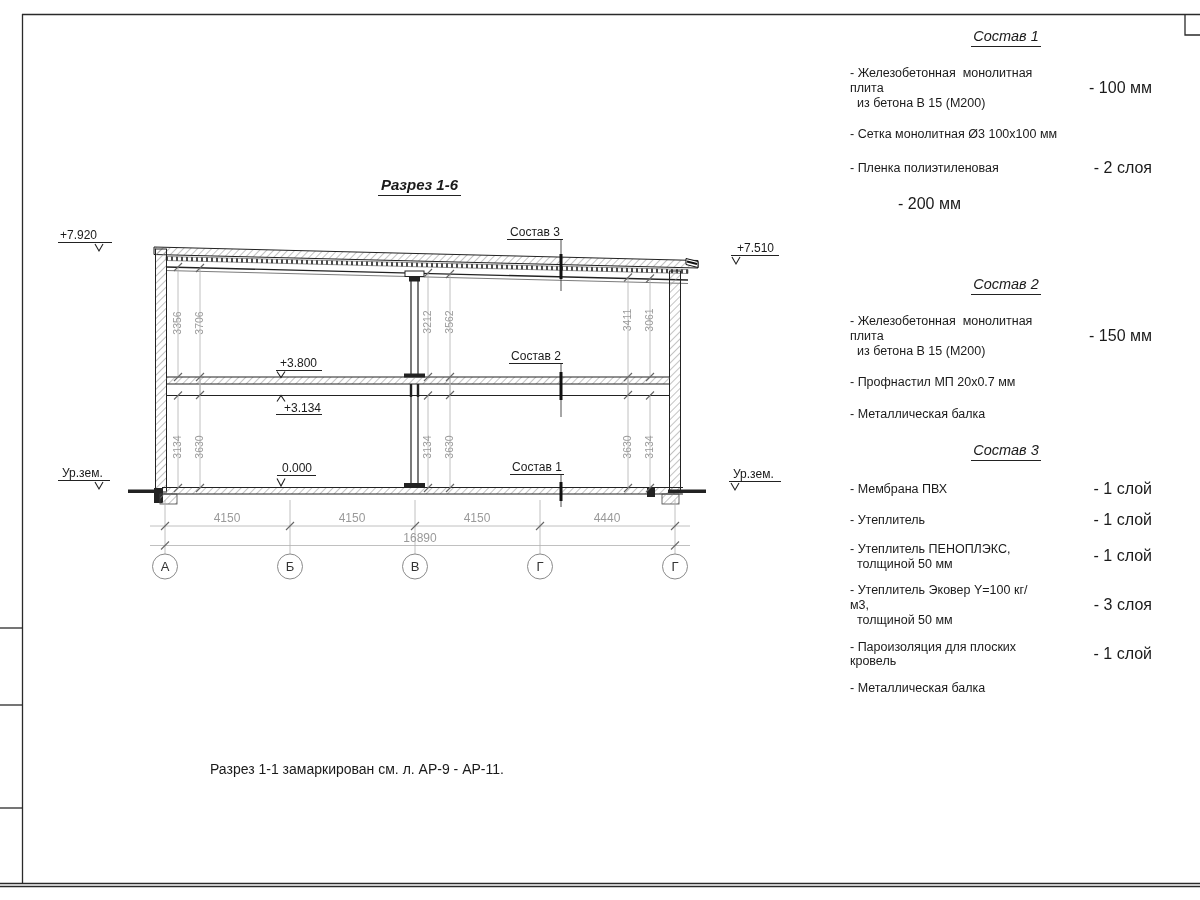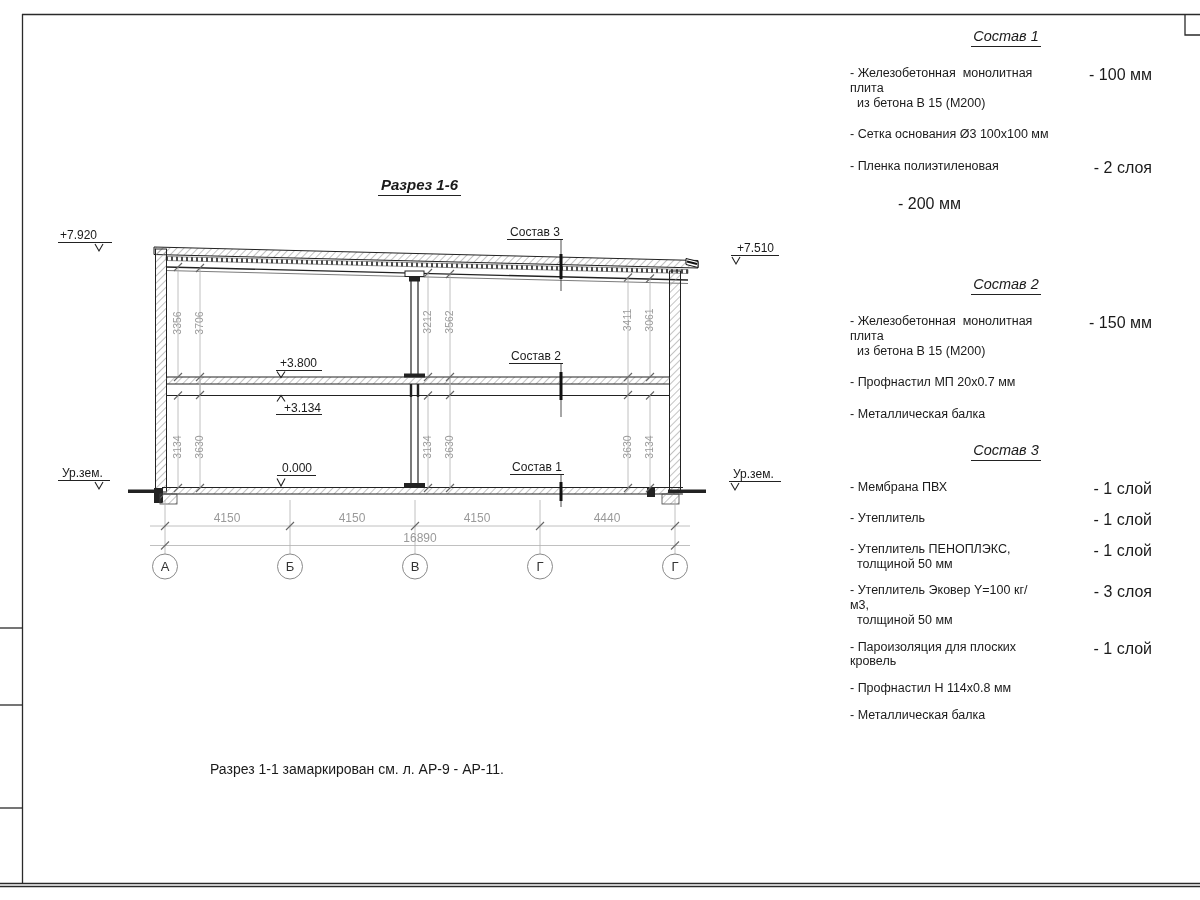--- a/index.html
+++ b/index.html
@@ -7,21 +7,21 @@
           font-family:"Liberation Sans",sans-serif;color:#1a1a1a;}
   svg{position:absolute;left:0;top:0;}
   svg text{font-family:"Liberation Sans",sans-serif;}
   .abs{position:absolute;}
   .dwg-title{font-size:15px;font-style:italic;font-weight:bold;border-bottom:1.5px solid #222;
              padding:0 3px 2px 3px;}
   .note{font-size:14px;}
   .panel{position:absolute;left:850px;width:312px;}
   .panel-title{font-size:14.5px;font-style:italic;text-align:center;margin-bottom:22px;}
   .panel-title span{border-bottom:1.3px solid #222;padding:0 2px 2px 2px;}
-  .row{display:flex;justify-content:space-between;align-items:flex-start;}
+  .row{display:flex;justify-content:space-between;align-items:center;}
   .p1 .row,.p2 .row{margin-bottom:17px;}
   .p3 .row{margin-bottom:12px;}
   .itm{font-size:12.5px;line-height:1.18;white-space:pre-wrap;max-width:235px;}
   .val{font-size:16px;line-height:1.18;white-space:nowrap;padding-right:10px;margin-left:48px;}
 </style>
 </head>
 <body>
 
 <div id="canvas">
 
@@ -257,21 +257,21 @@
 <div class="abs note" style="left:210px;top:761px;">Разрез 1-1 замаркирован см. л. АР-9 - АР-11.</div>
 
 <div class="panel p1" style="top:28px;">
   <div class="panel-title"><span>Состав 1</span></div>
   <div class="row">
     <div class="itm">- Железобетонная  монолитная плита
   из бетона В 15 (М200)</div>
     <div class="val">- 100 мм</div>
   </div>
   <div class="row">
-    <div class="itm">- Сетка основания Ø3 100х100 мм</div>
+    <div class="itm">- Сетка монолитная Ø3 100х100 мм</div>
     <div class="val"></div>
   </div>
   <div class="row">
     <div class="itm">- Пленка полиэтиленовая</div>
     <div class="val">-  2 слоя</div>
   </div>
   <div class="row">
     <div class="val">- 200 мм</div>
   </div>
 </div>
@@ -311,22 +311,18 @@
   <div class="row">
     <div class="itm">- Утеплитель Эковер Y=100 кг/м3,
   толщиной 50 мм</div>
     <div class="val">- 3 слоя</div>
   </div>
   <div class="row">
     <div class="itm">- Пароизоляция для плоских кровель</div>
     <div class="val">- 1 слой</div>
   </div>
   <div class="row">
-    <div class="itm">- Профнастил Н 114х0.8 мм</div>
-    <div class="val"></div>
-  </div>
-  <div class="row">
     <div class="itm">- Металлическая балка</div>
     <div class="val"></div>
   </div>
 </div>
 
 </div>
 
 </body></html>

